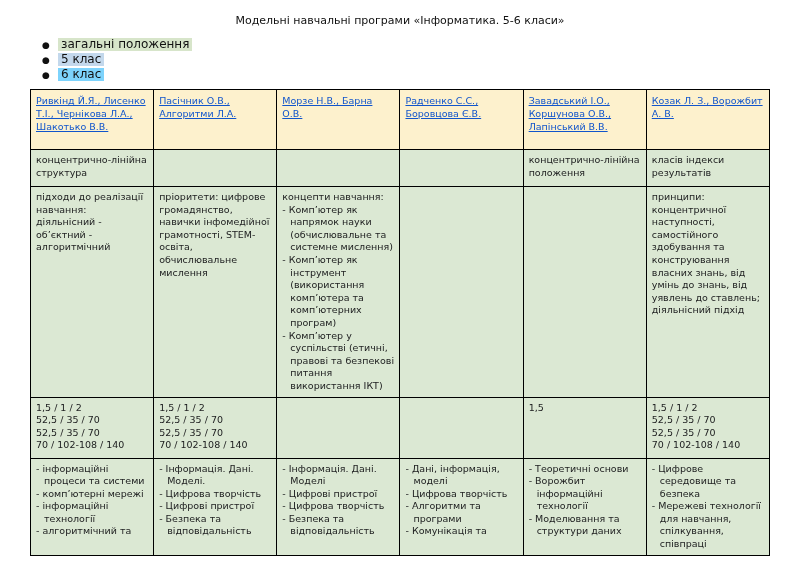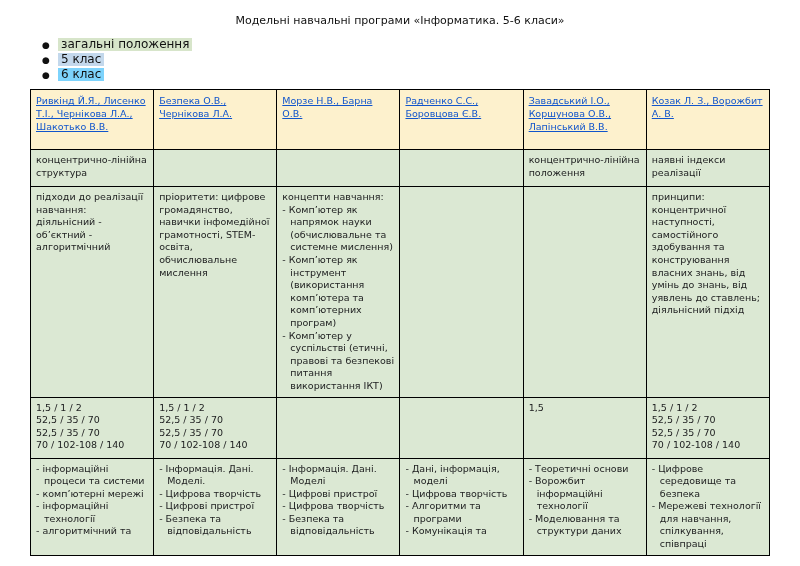--- a/index.html
+++ b/index.html
@@ -79,40 +79,40 @@
     <div class="legend-item">
       <span class="bullet">●</span>
       <span class="hl" style="background: #7dd3fc;">6 клас</span>
     </div>
   </div>
 
   <table class="grid">
     <thead>
       <tr>
         <th><a class="author-link">Ривкінд Й.Я., Лисенко Т.І., Чернікова Л.А., Шакотько В.В.</a></th>
-        <th><a class="author-link">Безпека О.В., Чернікова Л.А.</a></th>
+        <th><a class="author-link">Пасічник О.В., Алгоритми Л.А.</a></th>
         <th><a class="author-link">Морзе Н.В., Барна О.В.</a></th>
         <th><a class="author-link">Радченко С.С., Боровцова Є.В.</a></th>
         <th><a class="author-link">Завадський І.О., Коршунова О.В., Лапінський В.В.</a></th>
         <th><a class="author-link">Козак Л. З., Ворожбит А. В.</a></th>
       </tr>
     </thead>
     <tbody>
         <tr class="r0">
           <td>
             <div class="line">концентрично-лінійна структура</div>
           </td>
           <td></td>
           <td></td>
           <td></td>
           <td>
             <div class="line">концентрично-лінійна положення</div>
           </td>
           <td>
-            <div class="line">наявні індекси реалізації</div>
+            <div class="line">класів індекси результатів</div>
           </td>
         </tr>
         <tr class="r1">
           <td>
             <div class="line">підходи до реалізації навчання: діяльнісний - об’єктний - алгоритмічний</div>
           </td>
           <td>
             <div class="line">пріоритети: цифрове громадянство, навички інфомедійної грамотності, STEM-освіта, обчислювальне мислення</div>
           </td>
           <td>

